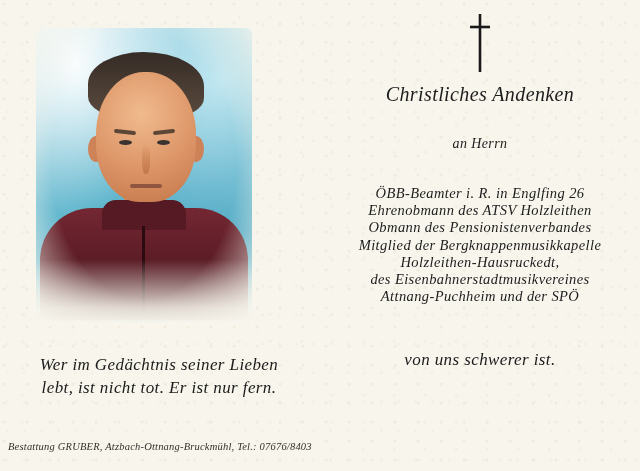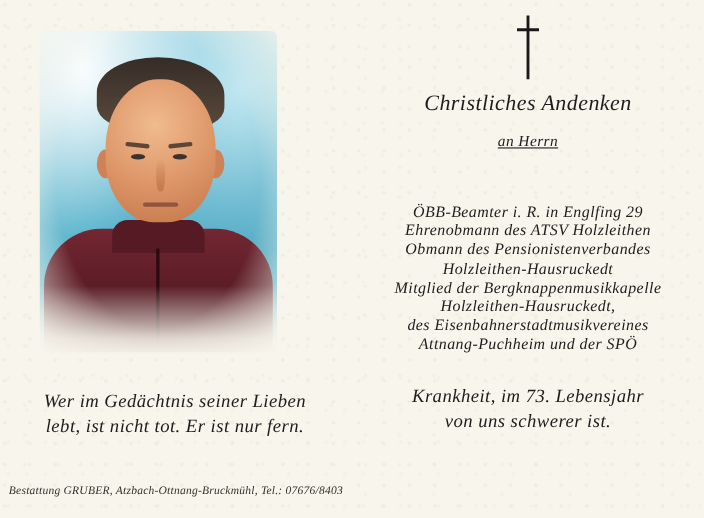--- a/index.html
+++ b/index.html
@@ -72,21 +72,21 @@
   }
 
   
   .poem{position:absolute;left:0;top:341px;width:318px;text-align:center;font-size:17px;line-height:23px;margin-top:12px;}
   .funeral{position:absolute;left:8px;top:441px;width:310px;font-size:10.5px;letter-spacing:.2px;color:#33302b;font-style:italic;}
 
   
   .rhalf{position:absolute;left:320px;top:0;width:320px;height:471px;text-align:center;}
   .cross{position:absolute;left:146px;top:12px;width:28px;height:62px;}
   .header{position:absolute;left:0;top:83px;width:100%;font-size:20px;text-align:center;}
-  .salutation{position:absolute;left:0;top:122px;width:100%;font-size:14px;text-decoration:underline;}
+  .salutation{position:absolute;left:0;top:136px;width:100%;font-size:14px;}
   .name{position:absolute;left:0;top:138px;width:100%;font-size:37px;letter-spacing:1px;}
   .roles{position:absolute;left:0;top:185px;width:100%;font-size:14.5px;line-height:17.2px;}
   .passing{position:absolute;left:0;top:348px;width:100%;font-size:17px;line-height:23px;}
 </style>
 </head>
 <body>
 
 <div class="card">
 
   <div class="photo">
@@ -123,29 +123,27 @@
 
     <svg class="cross" viewBox="0 0 28 62" xmlns="http://www.w3.org/2000/svg">
       <line x1="14" y1="2" x2="14" y2="60" stroke="#191919" stroke-width="2.6"></line>
       <line x1="4" y1="15" x2="24" y2="15" stroke="#191919" stroke-width="2.6"></line>
     </svg>
 
     <div class="header script">Christliches Andenken</div>
     <div class="salutation script">an Herrn</div>
 
     <div class="roles script">
-      <div>ÖBB-Beamter i. R. in Englfing 29</div>
+      <div>ÖBB-Beamter i. R. in Englfing 26</div>
       <div>Ehrenobmann des ATSV Holzleithen</div>
       <div>Obmann des Pensionistenverbandes</div>
-      <div>Holzleithen-Hausruckedt</div>
       <div>Mitglied der Bergknappenmusikkapelle</div>
       <div>Holzleithen-Hausruckedt,</div>
       <div>des Eisenbahnerstadtmusikvereines</div>
       <div>Attnang-Puchheim und der SPÖ</div>
     </div>
 
     <div class="passing script">
-      <div>Krankheit, im 73. Lebensjahr</div>
       <div>von uns schwerer ist.</div>
     </div>
 
   </div>
 </div>
 
 </body></html>

